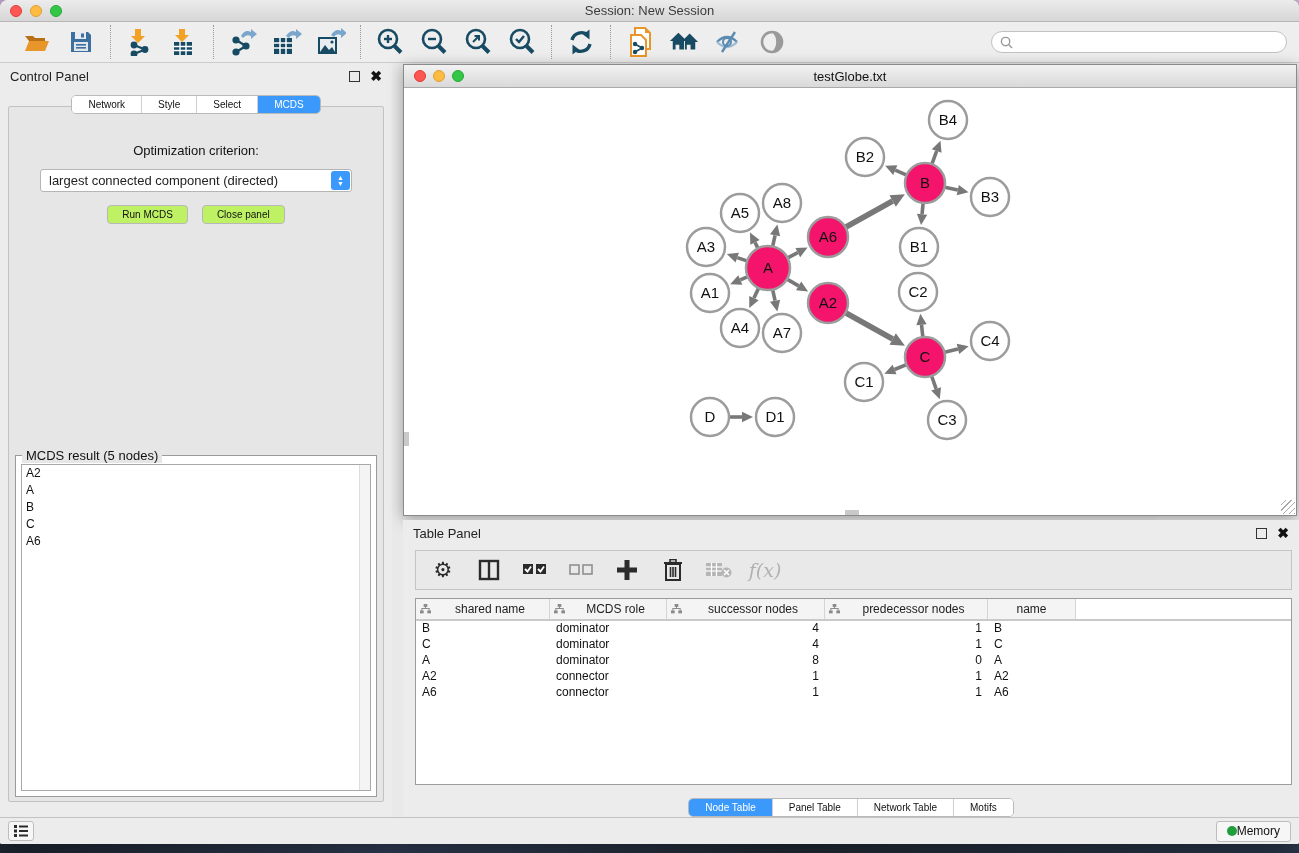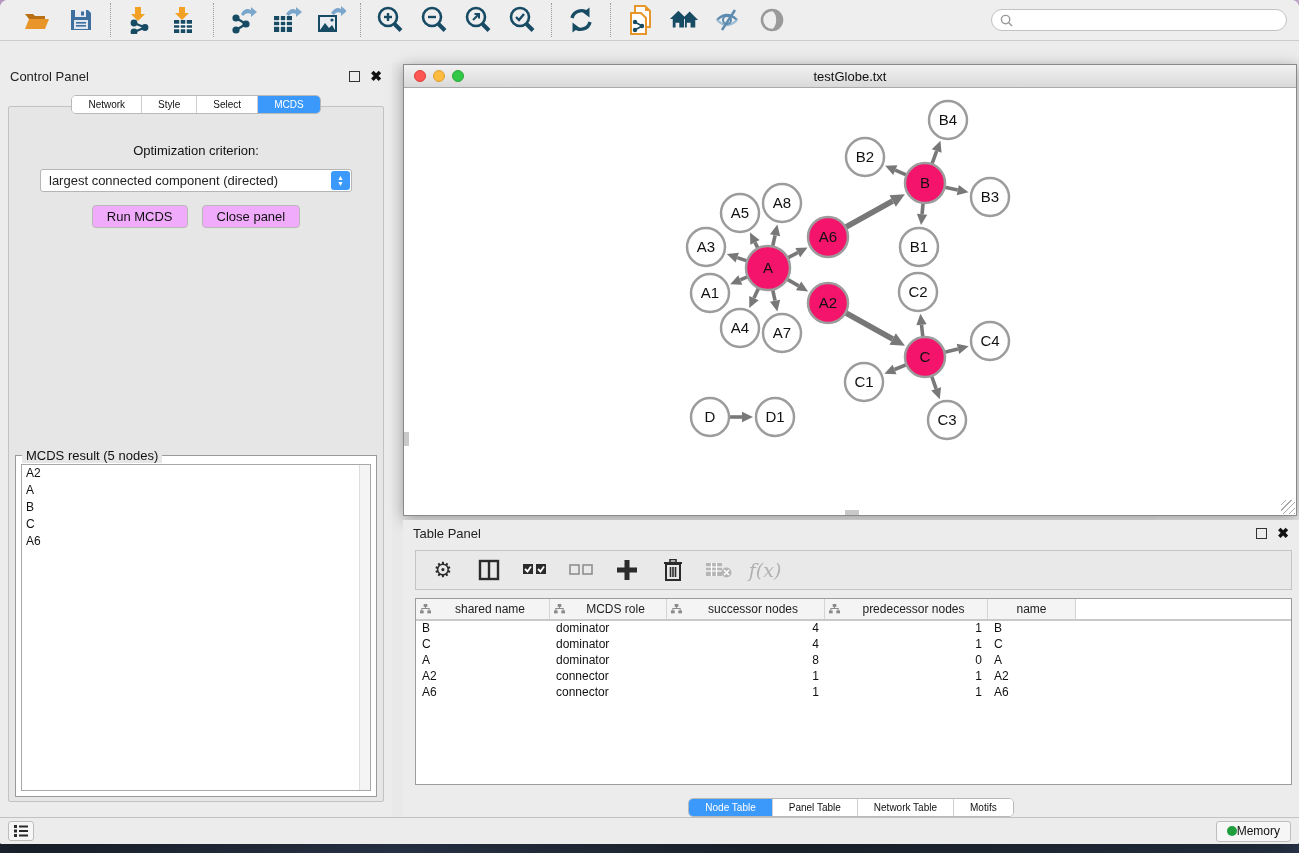--- a/index.html
+++ b/index.html
@@ -53,21 +53,21 @@
 
   .cp-content { position:absolute; left:8px; top:43px; width:376px; height:696px;
          background:#e6e6e6; border:1px solid #c2c2c2; border-radius:2px; }
   .opt-label { text-align:center; margin-top:36px; font-size:13px; color:#111; }
   .opt-select { margin:11px auto 0; width:312px; height:23px; background:#fff; border:1px solid #b5b5b5;
          border-radius:3px; display:flex; align-items:center; padding-left:8px; position:relative; font-size:13px; cursor:pointer;}
   .opt-select .stepper { position:absolute; right:1px; top:1px; width:19px; height:19px; background:#3b99fc;
          border-radius:3px; color:#fff; display:flex; flex-direction:column; align-items:center; justify-content:center;
          font-size:7px; line-height:6px; }
   .cp-buttons { display:flex; justify-content:center; gap:14px; margin-top:13px; }
-  .mac-btn { background:#f0abfc; border:1px solid #b8b8b8; border-radius:4px; padding:3px 14px; font-size:13px; color:#111; cursor:pointer; }
+  .mac-btn { background:#bef264; border:1px solid #b8b8b8; border-radius:4px; padding:3px 14px; font-size:10px; color:#111; cursor:pointer; }
 
   .mcds-fieldset { position:absolute; left:6px; top:348px; width:362px; height:342px;
          border:1px solid #9a9a9a; background:#ffffff; }
   .mcds-legend { position:absolute; top:-8px; left:6px; background:#e6e6e6; padding:0 4px; font-size:13px; color:#111; }
   .mcds-list { position:absolute; left:5px; top:8px; right:5px; bottom:5px; background:#fff;
          border:1px solid #a8a8a8; overflow:hidden; }
   .mcds-scroll { position:absolute; right:0; top:0; bottom:0; width:11px; background:#f4f4f4; border-left:1px solid #ddd; }
   .mcds-item { font-size:12px; padding:1px 4px; line-height:15px; color:#111; }
 
   
@@ -113,20 +113,28 @@
          display:flex; align-items:center; gap:0; padding:0 10px; font-size:12px; color:#111; cursor:pointer; }
   .memory-dot { width:10px; height:10px; border-radius:50%; background:#1f9e3e; }
 </style>
 </head>
 <body>
 
 <div class="desktop-bottom"></div>
 
 <div class="app-window">
 
+  <div class="titlebar">
+    <div class="lights">
+      <div class="light red"></div>
+      <div class="light yellow"></div>
+      <div class="light green"></div>
+    </div>
+    <div class="title">Session: New Session</div>
+  </div>
 
   <div class="toolbar">
     <div class="tb-group">
       <div class="tb-btn">
         <svg width="28" height="24" viewBox="0 0 28 24">
             <path d="M2 6 h8 l2 2 h10 v3 H6 z" fill="#b96f14"></path>
             <path d="M6 11 h20 l-4 10 H2 z" fill="#e8962a"></path>
           </svg>
       </div>
       <div class="tb-btn">

